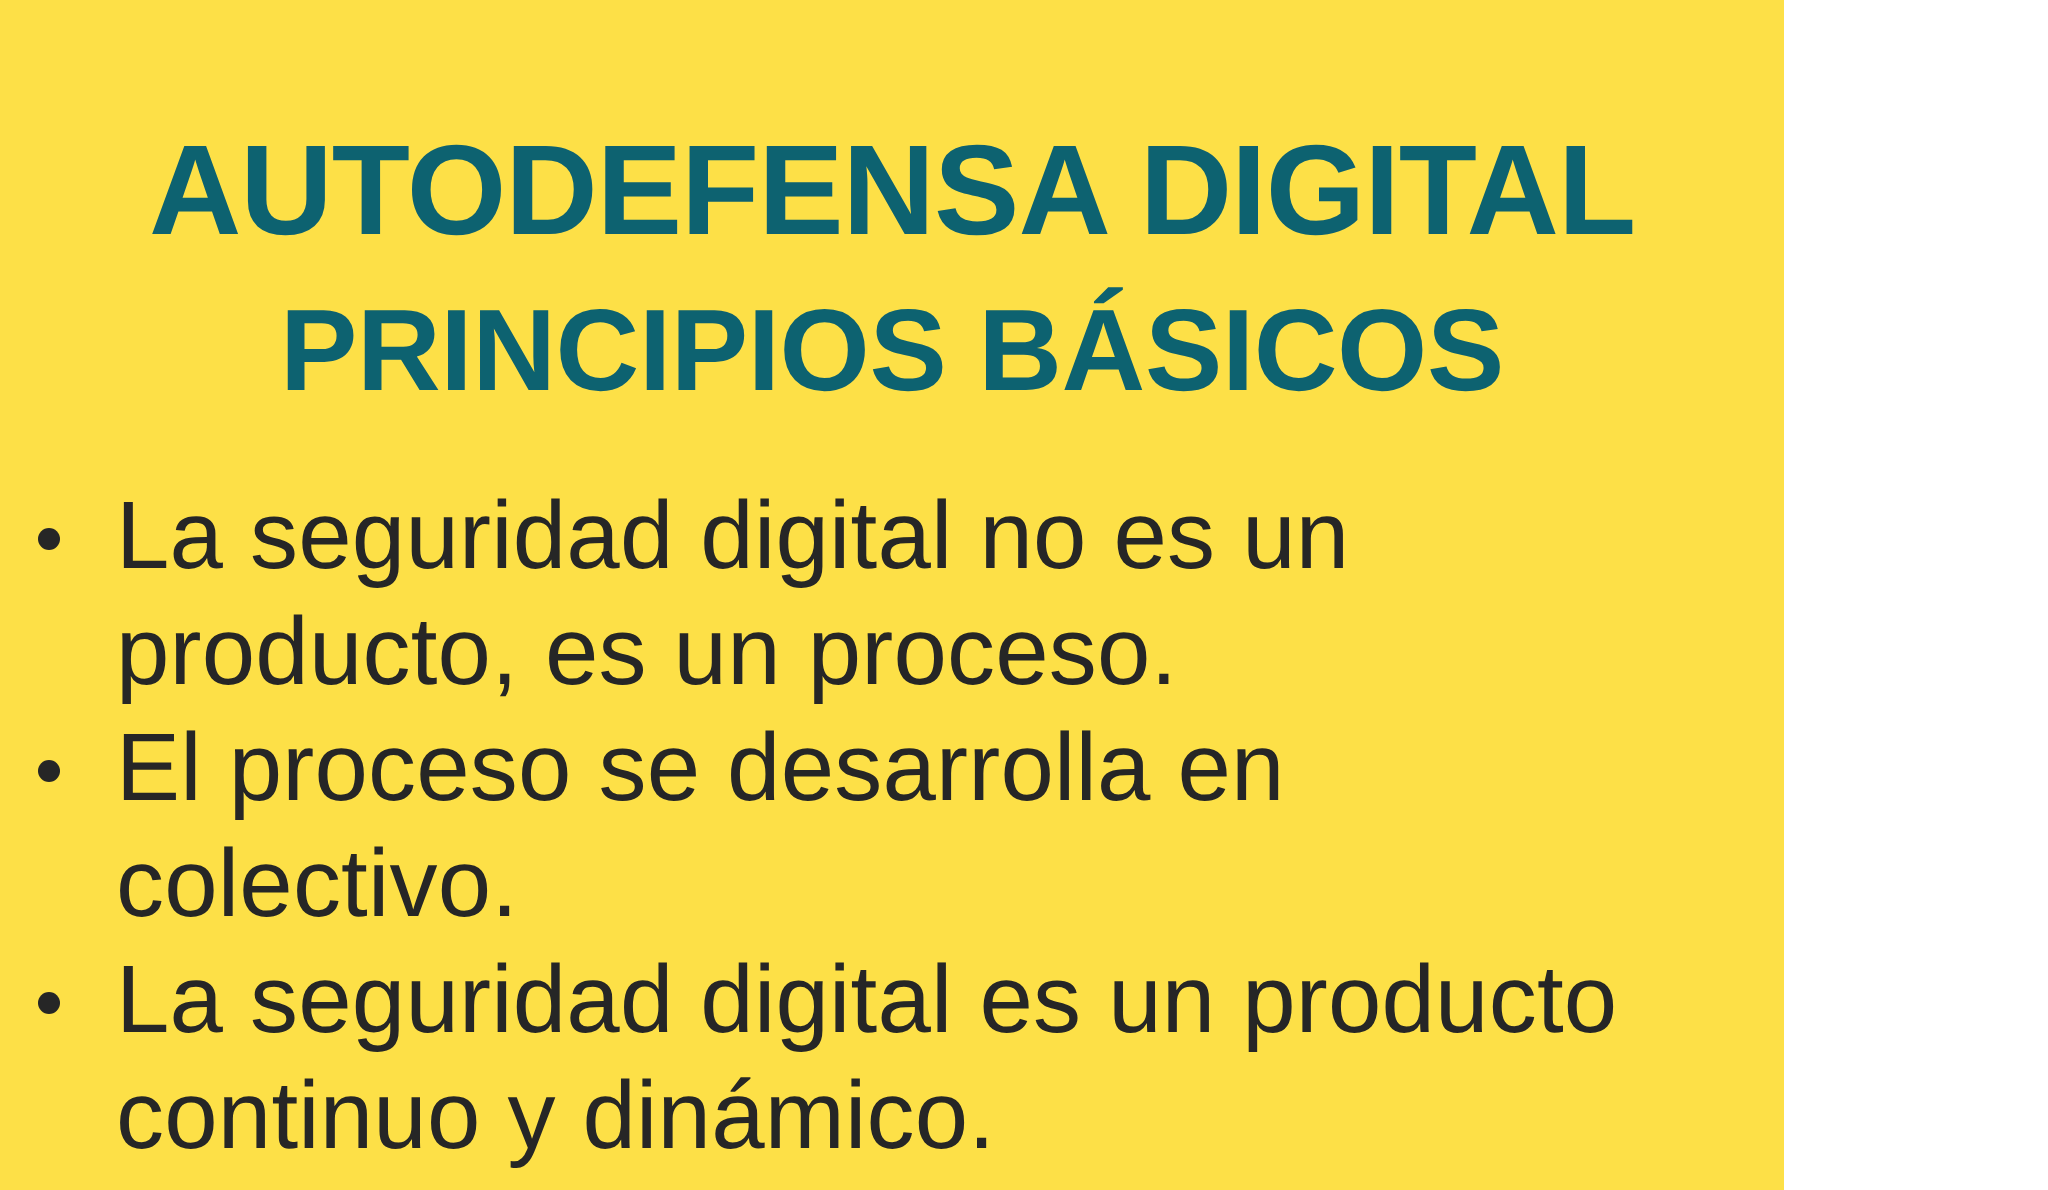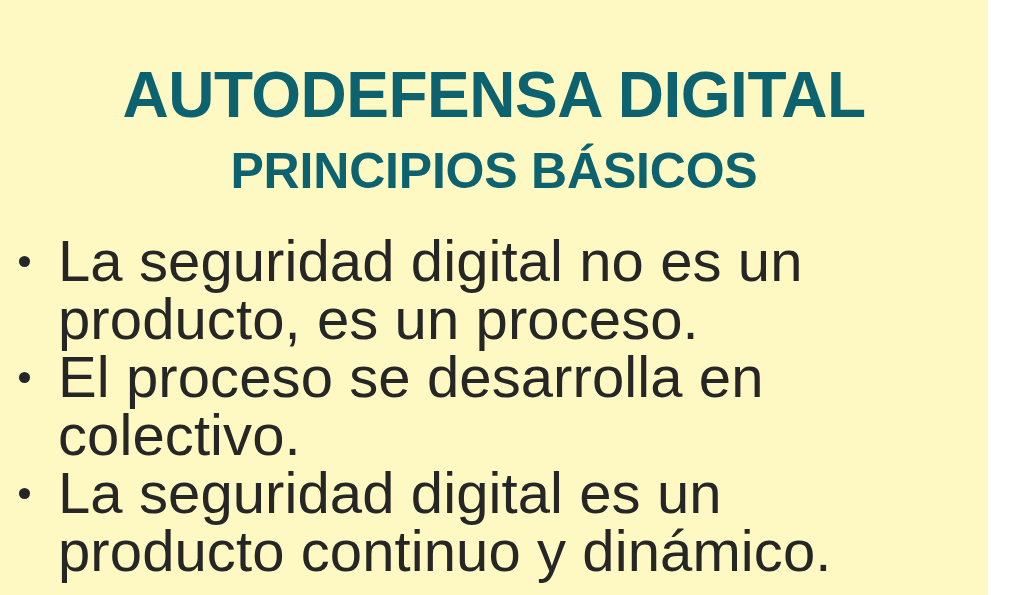--- a/index.html
+++ b/index.html
@@ -12,23 +12,23 @@
     width: 1024px;
     height: 595px;
     background: #ffffff;
     font-family: "Liberation Sans", sans-serif;
     overflow: hidden;
     -webkit-font-smoothing: antialiased;
   }
 
   .slide {
     position: relative;
-    width: 988px;
+    width: 892px;
     height: 595px;
-    background: #fef9c3;
+    background: #fde047;
     box-sizing: border-box;
     display: flex;
     flex-direction: column;
     align-items: center;
   }
 
   
   .title-block {
     padding-top: 62px;
     text-align: center;
@@ -44,21 +44,21 @@
     color: #0d6270;
     text-align: center;
     white-space: nowrap;
   }
 
   .slide-subtitle {
     margin: 0;
     padding-top: 16px;
     font-family: "Liberation Sans", sans-serif;
     font-weight: bold;
-    font-size: 50px;
+    font-size: 58px;
     line-height: 1.06;
     letter-spacing: -0.2px;
     color: #0d6270;
     text-align: center;
     white-space: nowrap;
   }
 
   
   .bullet-list {
     list-style: none;
@@ -67,21 +67,21 @@
     padding-top: 34px;
     padding-left: 0;
   }
 
   .bullet-item {
     position: relative;
     margin: 0;
     padding: 0 64px 0 58px;
     font-family: "Liberation Sans", sans-serif;
     font-weight: normal;
-    font-size: 58px;
+    font-size: 48px;
     line-height: 58px;
     color: #262626;
     letter-spacing: 0.1px;
     text-align: left;
   }
 
   .bullet-dot {
     position: absolute;
     left: 19px;
     top: 24px;

